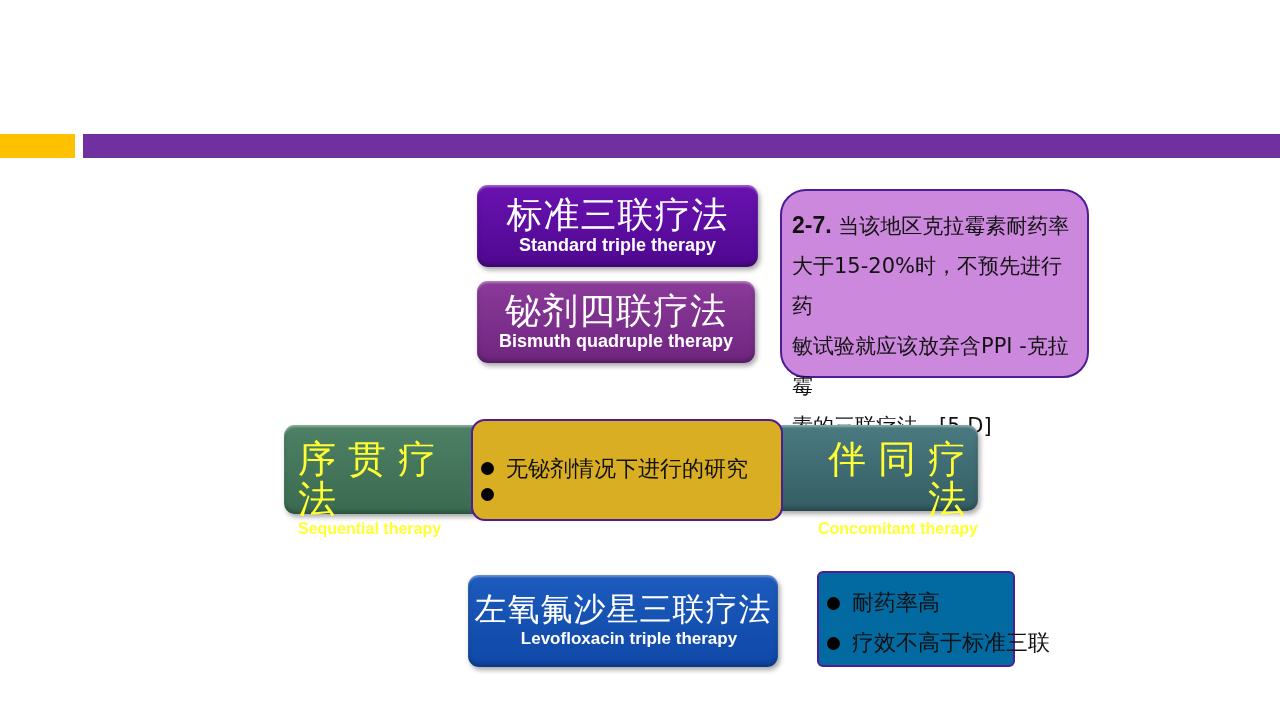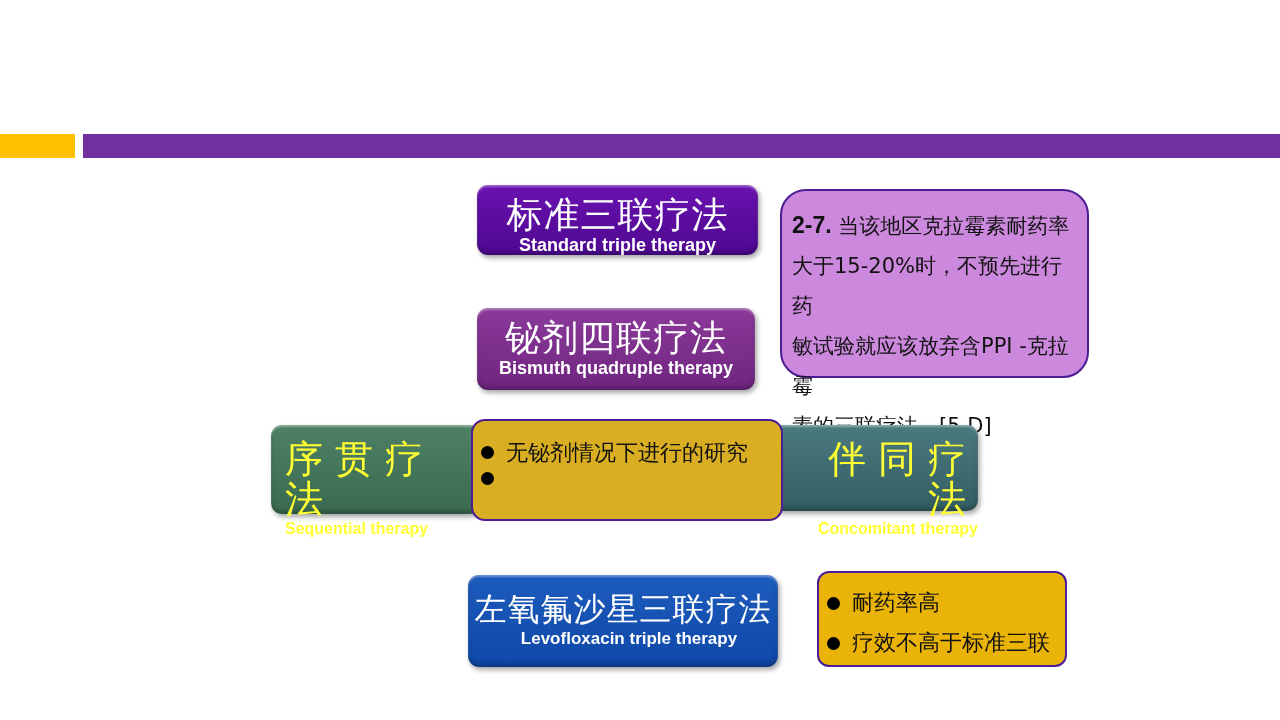--- a/index.html
+++ b/index.html
@@ -13,46 +13,46 @@
   .bar-purple { left: 83px; top: 134px; width: 1197px; height: 24px; background: #7030A0; }
 
   .pill {
     position: absolute; border-radius: 11px; box-sizing: border-box;
     text-align: center; color: #fff;
     box-shadow: 2px 3px 5px rgba(0,0,0,0.35), inset 0 2px 2px rgba(255,255,255,0.35), inset 0 -3px 4px rgba(0,0,0,0.25);
   }
   .pill .zh { display: block; font-size: 36px; line-height: 40px; letter-spacing: 1px; }
   .pill .en { display: block; font-family: "Liberation Sans", sans-serif; font-weight: bold; font-size: 18px; line-height: 20px; }
 
-  .p-standard { left: 477px; top: 185px; width: 281px; height: 70px; background: linear-gradient(#6a12b0, #4e0890); padding-top: 10px; }
-  .p-bismuth { left: 477px; top: 308px; width: 278px; height: 82px; background: linear-gradient(#8b3a99, #6f2580); padding-top: 10px; }
-  .p-sequential { left: 271px; top: 425px; width: 210px; height: 89px; background: linear-gradient(#4e8065, #3a6b50); padding-top: 14px; padding-left: 14px; text-align: left; }
+  .p-standard { left: 477px; top: 185px; width: 281px; height: 82px; background: linear-gradient(#6a12b0, #4e0890); padding-top: 10px; }
+  .p-bismuth { left: 477px; top: 281px; width: 278px; height: 82px; background: linear-gradient(#8b3a99, #6f2580); padding-top: 10px; }
+  .p-sequential { left: 284px; top: 425px; width: 210px; height: 89px; background: linear-gradient(#4e8065, #3a6b50); padding-top: 14px; padding-left: 14px; text-align: left; }
   .p-sequential .zh, .p-concomitant .zh { color: #FFFF33; letter-spacing: 12px; font-size: 38px; }
   .p-sequential .en, .p-concomitant .en { color: #FFFF33; font-size: 16px; }
   .p-concomitant { left: 770px; top: 425px; width: 208px; height: 86px; background: linear-gradient(#4a7a80, #335d63); padding-top: 14px; text-align: right; padding-left: 10px; }
   .p-levo { left: 468px; top: 575px; width: 310px; height: 92px; background: linear-gradient(#1c5bbc, #0f48a8); padding-top: 14px; }
   .p-levo .zh { font-size: 32px; }
   .p-levo .en { font-size: 17px; margin-left: 12px; }
 
   .box {
     position: absolute; box-sizing: border-box; border: 2px solid #4c1d95;
     color: #111; font-family: "DejaVu Sans", sans-serif;
   }
   .box-guideline {
     left: 780px; top: 189px; width: 309px; height: 189px; border-radius: 26px;
     background: #CC88DD; padding: 14px 10px 0 10px; font-size: 21px; line-height: 40px;
   }
   .box-guideline .num { font-weight: bold; font-size: 23px; font-family: "Liberation Sans", sans-serif; }
   .box-note {
     left: 471px; top: 419px; width: 312px; height: 102px; border-radius: 14px;
-    background: #D9AE22; padding: 12px 8px; font-size: 22px; line-height: 39px;
+    background: #D9AE22; padding: 28px 8px; font-size: 22px; line-height: 39px;
   }
   .box-resist {
-    left: 817px; top: 571px; width: 250px; height: 96px; border-radius: 12px;
-    background: #eab308; padding: 10px 8px; font-size: 22px; line-height: 40px;
+    left: 817px; top: 571px; width: 198px; height: 96px; border-radius: 6px;
+    background: #0369a1; padding: 10px 8px; font-size: 22px; line-height: 40px;
   }
   .bullet-row { display: flex; align-items: center; white-space: nowrap; }
   .dot { width: 13px; height: 13px; border-radius: 50%; background: #000; margin-right: 12px; flex: none; }
 </style>
 </head>
 <body>
 
 <div class="bar bar-yellow"></div>
 <div class="bar bar-purple"></div>
 

